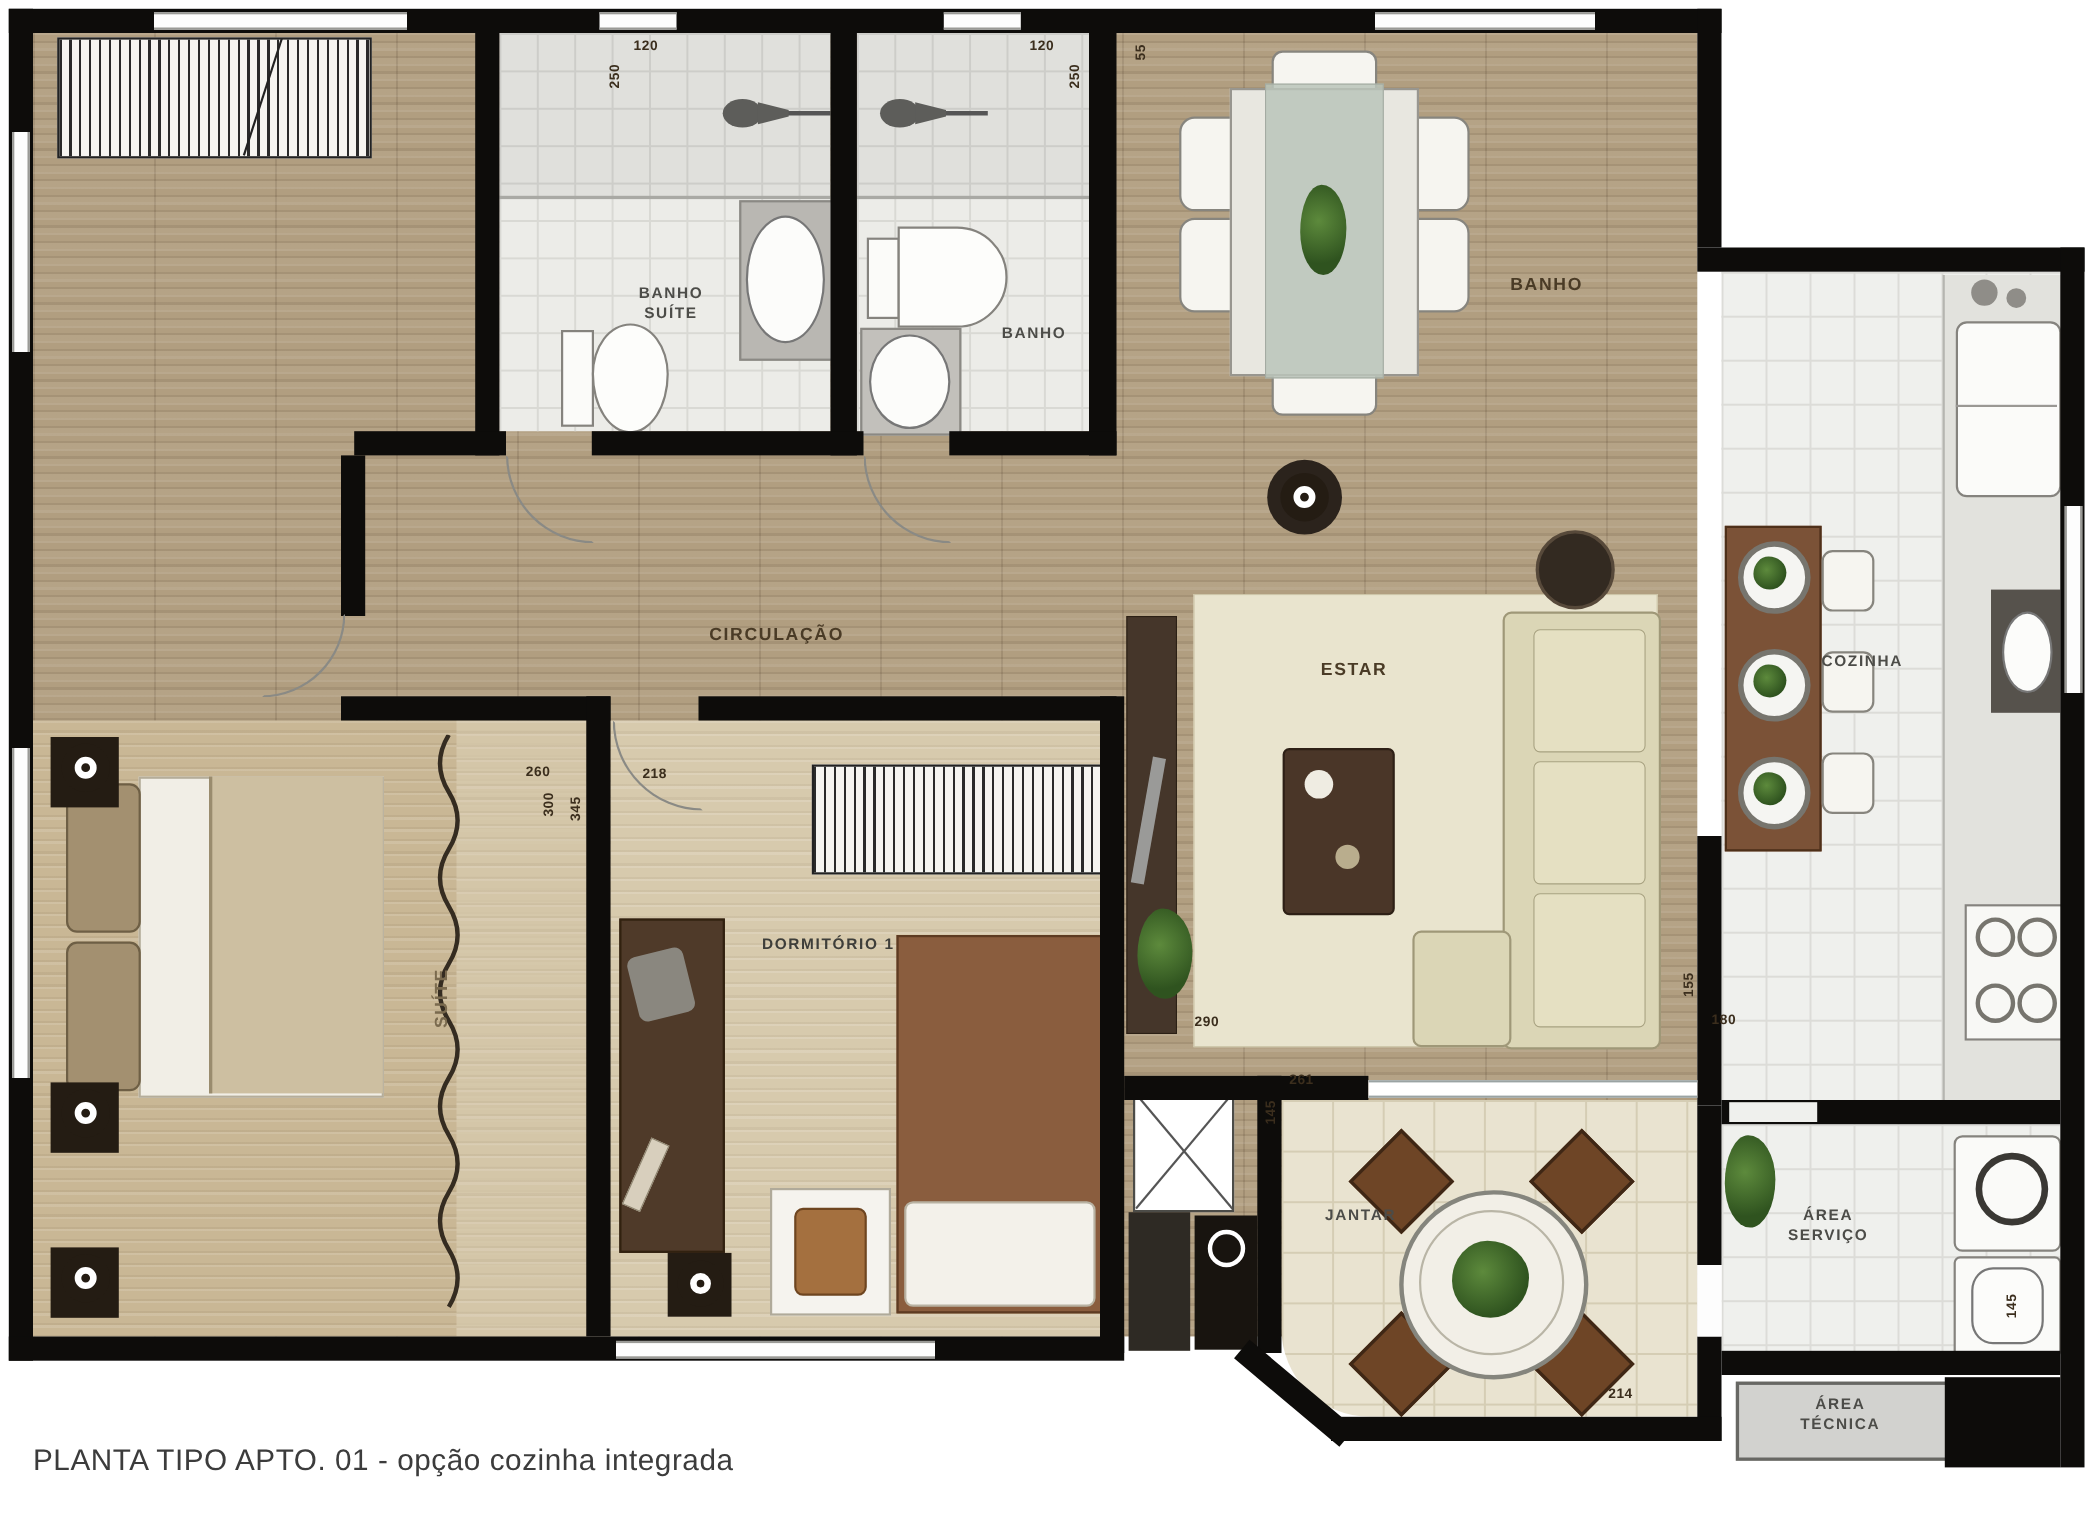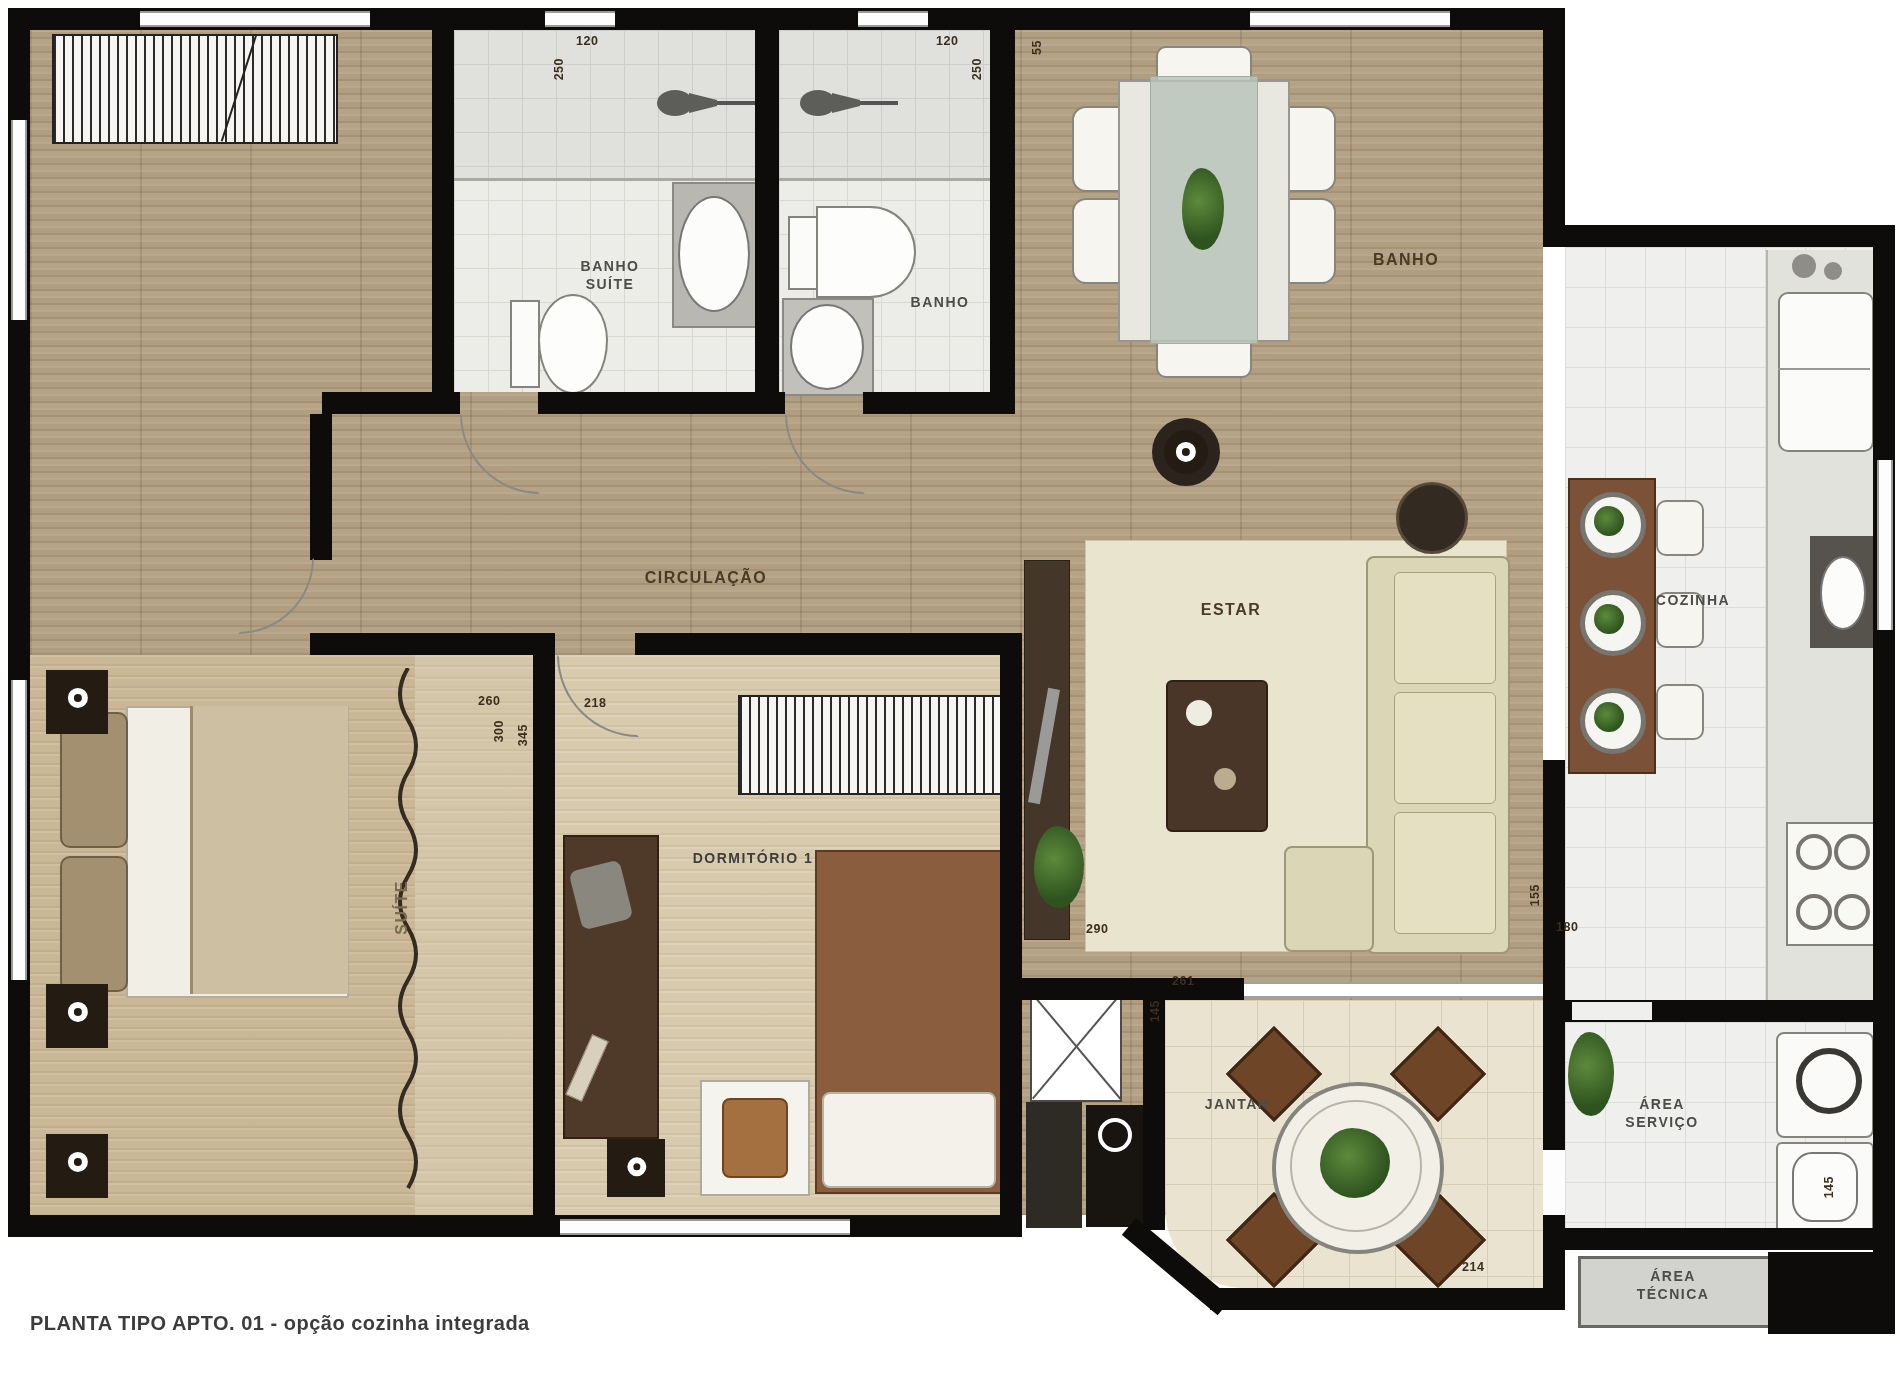--- a/index.html
+++ b/index.html
@@ -36,21 +36,21 @@
   .dim.v{writing-mode:vertical-rl;transform:rotate(180deg);}
   .arc{position:absolute;border:2px solid #8a8a85;border-color:transparent transparent #8a8a85 #8a8a85;
     border-radius:0 0 0 100%;}
   .chair{position:absolute;background:#f6f5f0;border:2px solid #87857e;border-radius:10px;}
   .ring{position:absolute;border-radius:50%;background:#241c13;}
   .ring::after{content:"";position:absolute;left:50%;top:50%;width:46%;height:46%;
     transform:translate(-50%,-50%);border-radius:50%;border:6px solid #fff;box-sizing:border-box;}
   .plant{position:absolute;border-radius:46% 54% 50% 50%/52% 48% 52% 48%;
     background:radial-gradient(circle at 40% 40%, #5d8a3c, #2f531f 70%);}
   .oval{position:absolute;background:#fcfcfa;border:2px solid #777;border-radius:50%;}
-  .title{position:absolute;font-weight:bold;font-size:20px;color:#3c3c3c;letter-spacing:.5px;}
+  .title{position:absolute;font-weight:normal;font-size:27px;color:#3c3c3c;letter-spacing:.5px;}
   .xline{position:absolute;background:#555;height:2px;transform-origin:left top;}
   .glass{position:absolute;background:#fff;border-top:2px solid #9aa3a3;border-bottom:2px solid #9aa3a3;}
 </style>
 </head>
 <body>
 
 <div id="plan">
 
   <div class="wood" style="left:30px;top:30px;width:1513px;height:1185px;"></div>
   <div class="woodlight" style="left:30px;top:655px;width:503px;height:560px;"></div>

